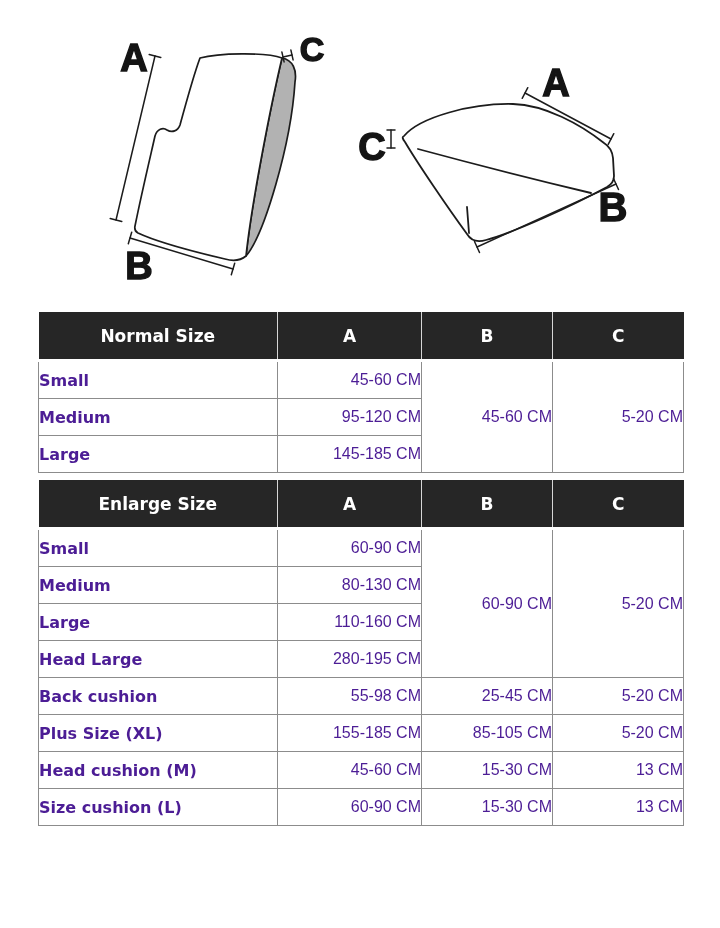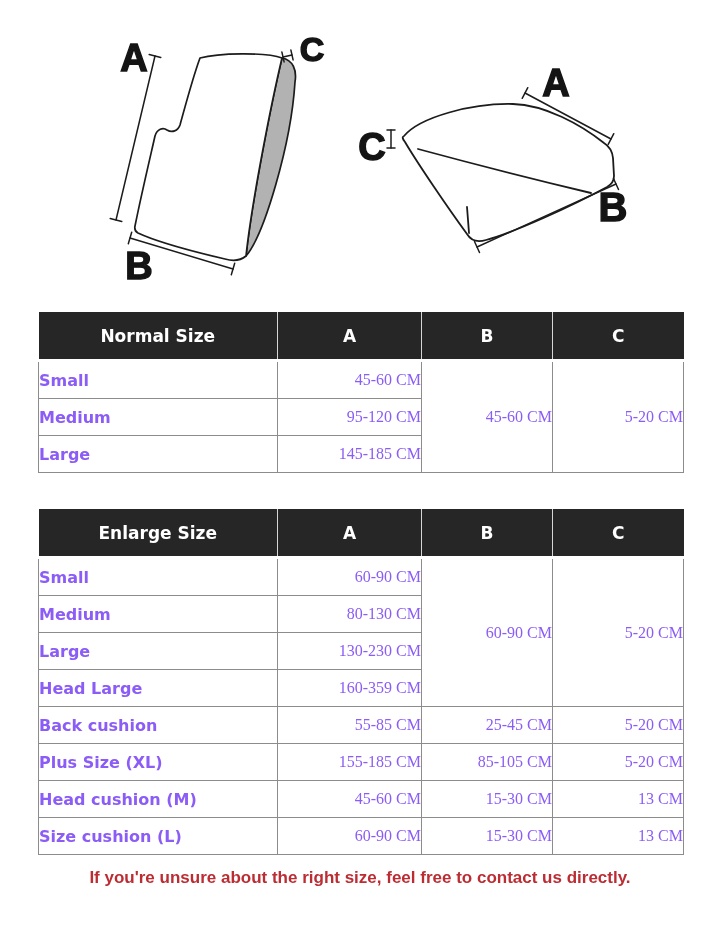--- a/index.html
+++ b/index.html
@@ -20,32 +20,32 @@
     border-collapse:collapse; table-layout:fixed;
   }
   table.size-table th {
     background:#262626; color:#ffffff; height:47px;
     font-family:"DejaVu Sans", sans-serif; font-weight:bold; font-size:17px;
     text-align:center; border-bottom:3px solid #ffffff; padding:0;
   }
   table.size-table th + th { border-left:1px solid #d6d6d6; }
   table.size-table td {
     border:1px solid #8c8c8c; height:36px; padding:0;
-    vertical-align:middle; background:#ffffff; color:#8b5cf6;
+    vertical-align:middle; background:#ffffff; color:#4c1d95;
   }
   td.lbl {
     font-family:"DejaVu Sans", sans-serif; font-weight:bold; font-size:16px;
     text-align:left; padding-left:15px; color:#161616;
   }
   td.val {
-    font-family:Liberation Serif, serif; font-size:16px;
+    font-family:Liberation Sans, sans-serif; font-size:16px;
     text-align:right; padding-right:14px; color:#222222;
   }
   .t1 { top:312px;border-radius:26px; }
-  .t2 { top:509px; }
+  .t2 { top:480px; }
   .note {
     position:absolute; left:0; top:868px; width:720px; text-align:center;
     font-family:"Liberation Sans", sans-serif; font-weight:bold;
     font-size:17px; color:#bb2d33;
   }
 </style>
 </head>
 <body>
 
 <div class="page">
@@ -175,29 +175,29 @@
         <td class="val">60-90 CM</td>
         <td class="val" rowspan="4">60-90 CM</td>
         <td class="val" rowspan="4">5-20 CM</td>
       </tr>
       <tr>
         <td class="lbl">Medium</td>
         <td class="val">80-130 CM</td>
       </tr>
       <tr>
         <td class="lbl">Large</td>
-        <td class="val">130-230 CM</td>
+        <td class="val">110-160 CM</td>
       </tr>
       <tr>
         <td class="lbl">Head Large</td>
-        <td class="val">160-359 CM</td>
+        <td class="val">280-195 CM</td>
       </tr>
       <tr>
         <td class="lbl">Back cushion</td>
-        <td class="val">55-85 CM</td>
+        <td class="val">55-98 CM</td>
         <td class="val">25-45 CM</td>
         <td class="val">5-20 CM</td>
       </tr>
       <tr>
         <td class="lbl">Plus Size (XL)</td>
         <td class="val">155-185 CM</td>
         <td class="val">85-105 CM</td>
         <td class="val">5-20 CM</td>
       </tr>
       <tr>
@@ -208,15 +208,14 @@
       </tr>
       <tr>
         <td class="lbl">Size cushion (L)</td>
         <td class="val">60-90 CM</td>
         <td class="val">15-30 CM</td>
         <td class="val">13 CM</td>
       </tr>
     </tbody>
   </table>
 
-  <div class="note">If you're unsure about the right size, feel free to contact us directly.</div>
 
 </div>
 
 </body></html>

